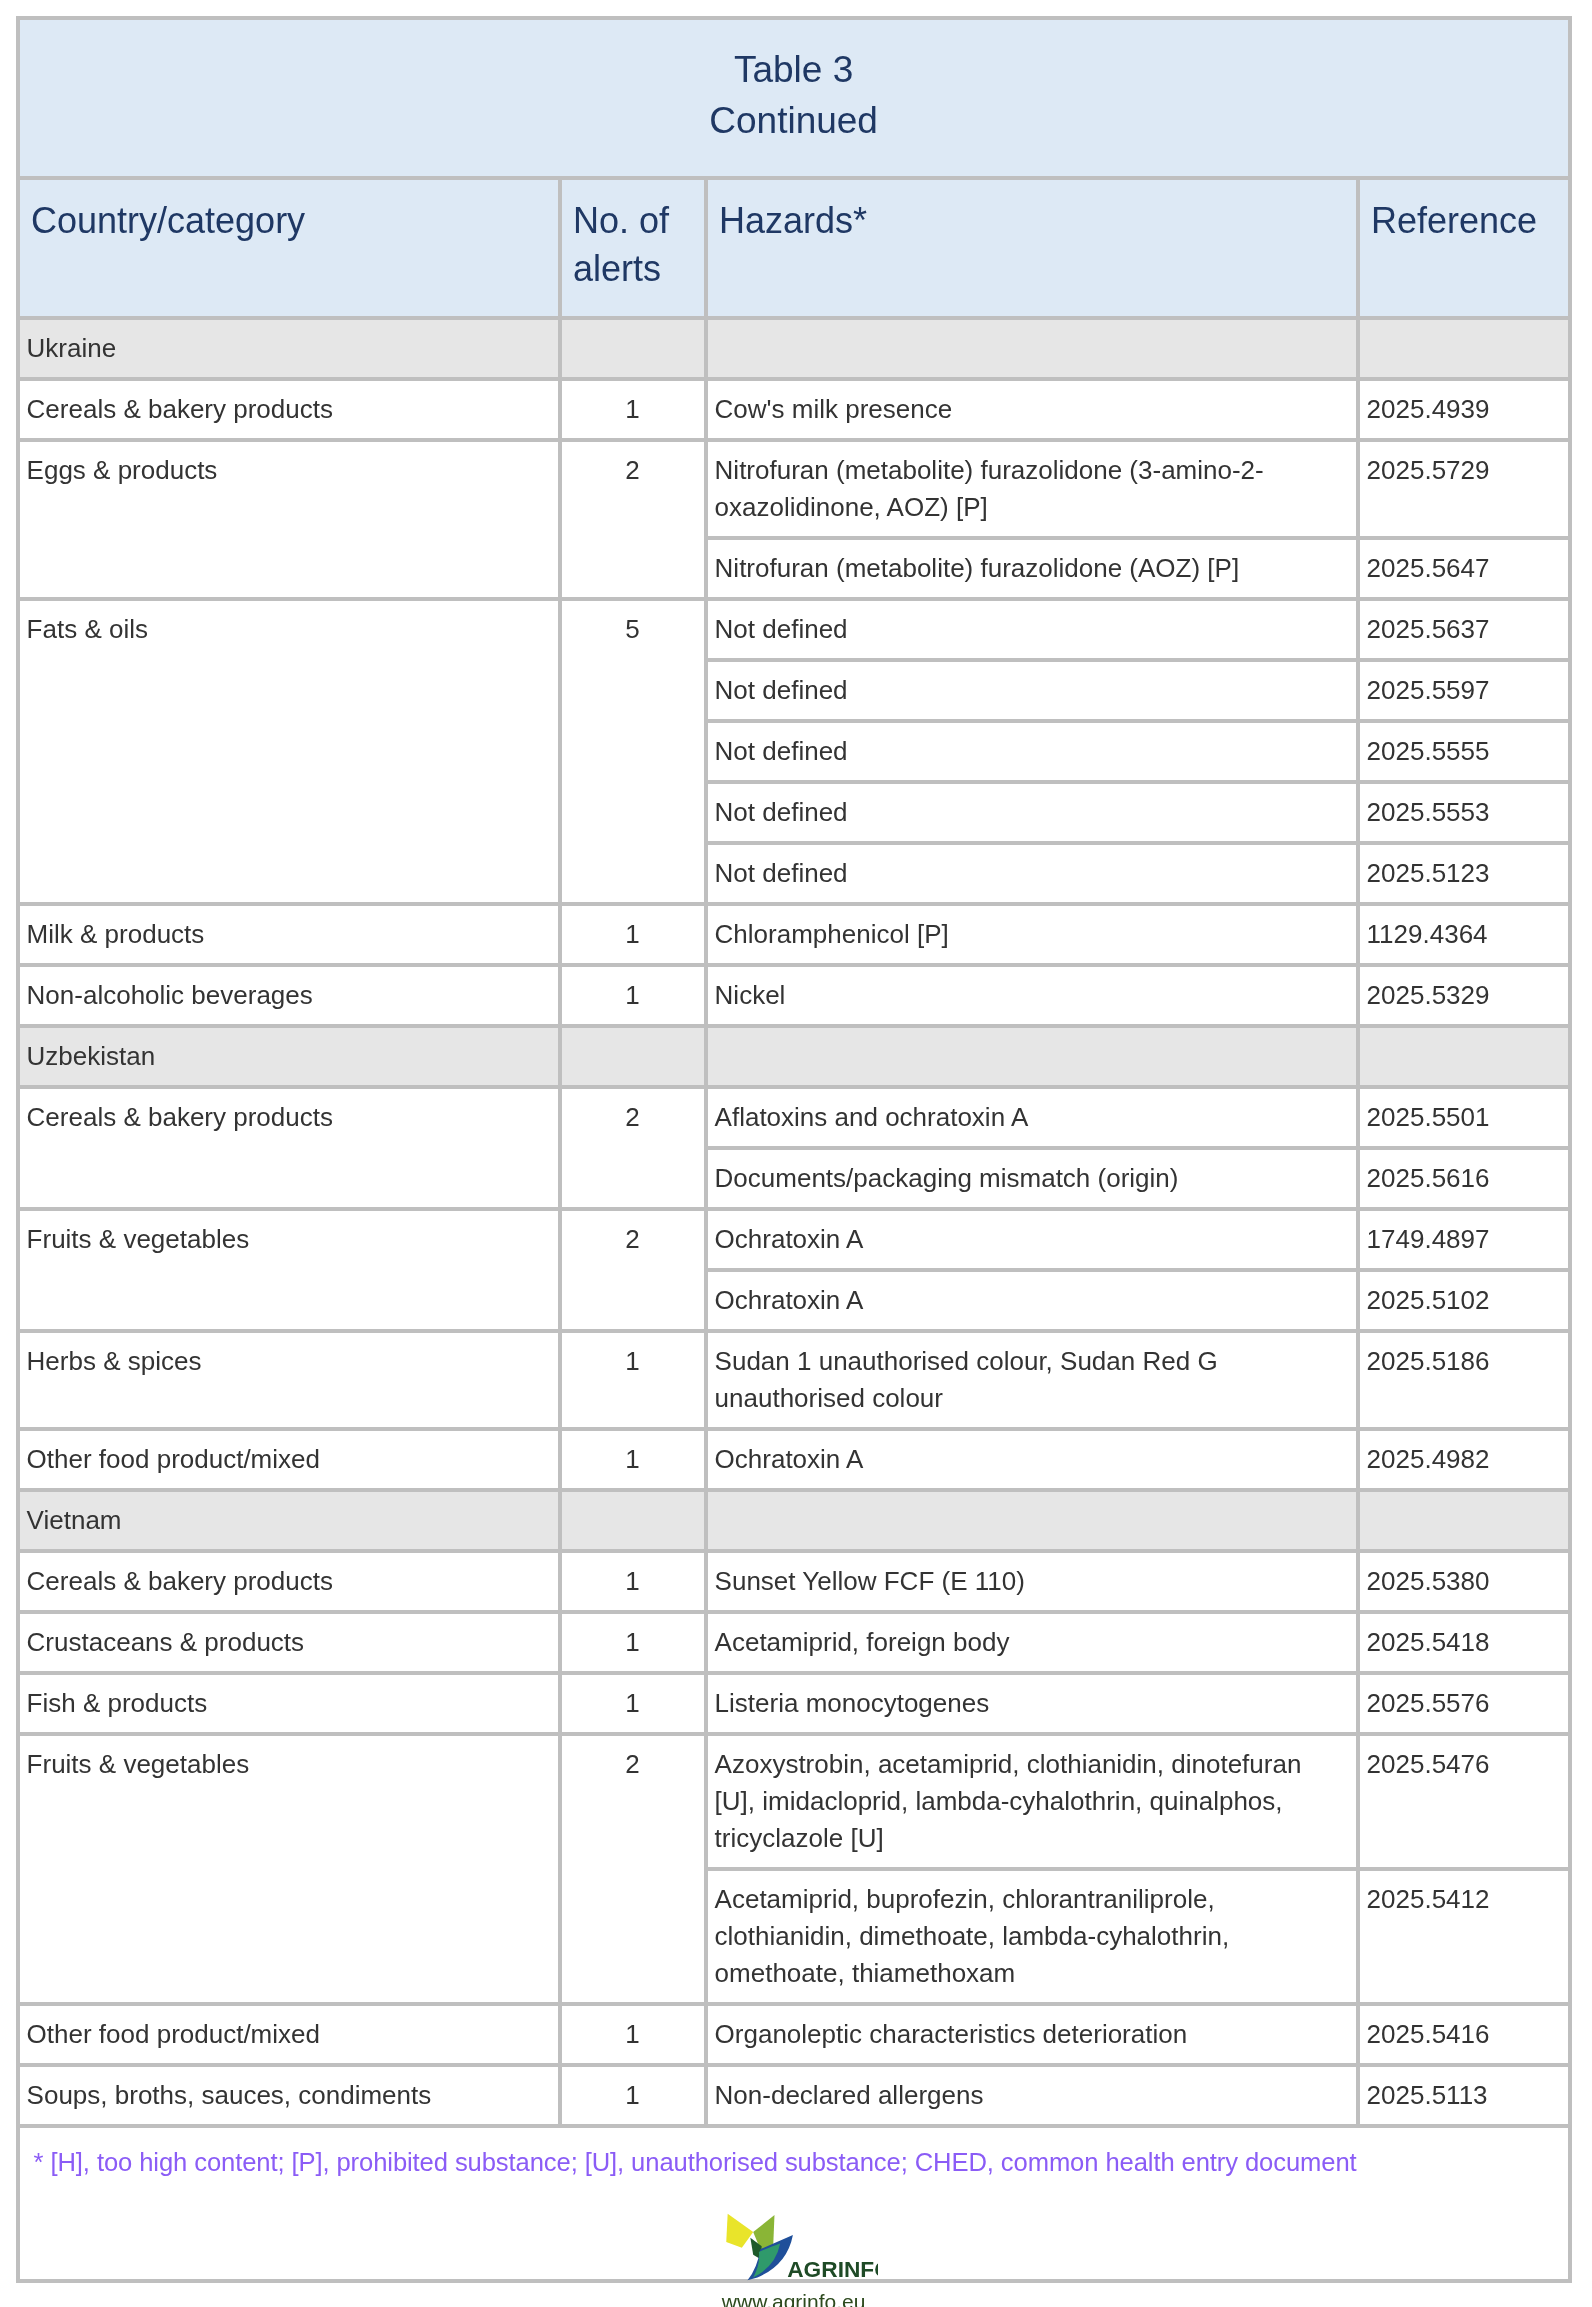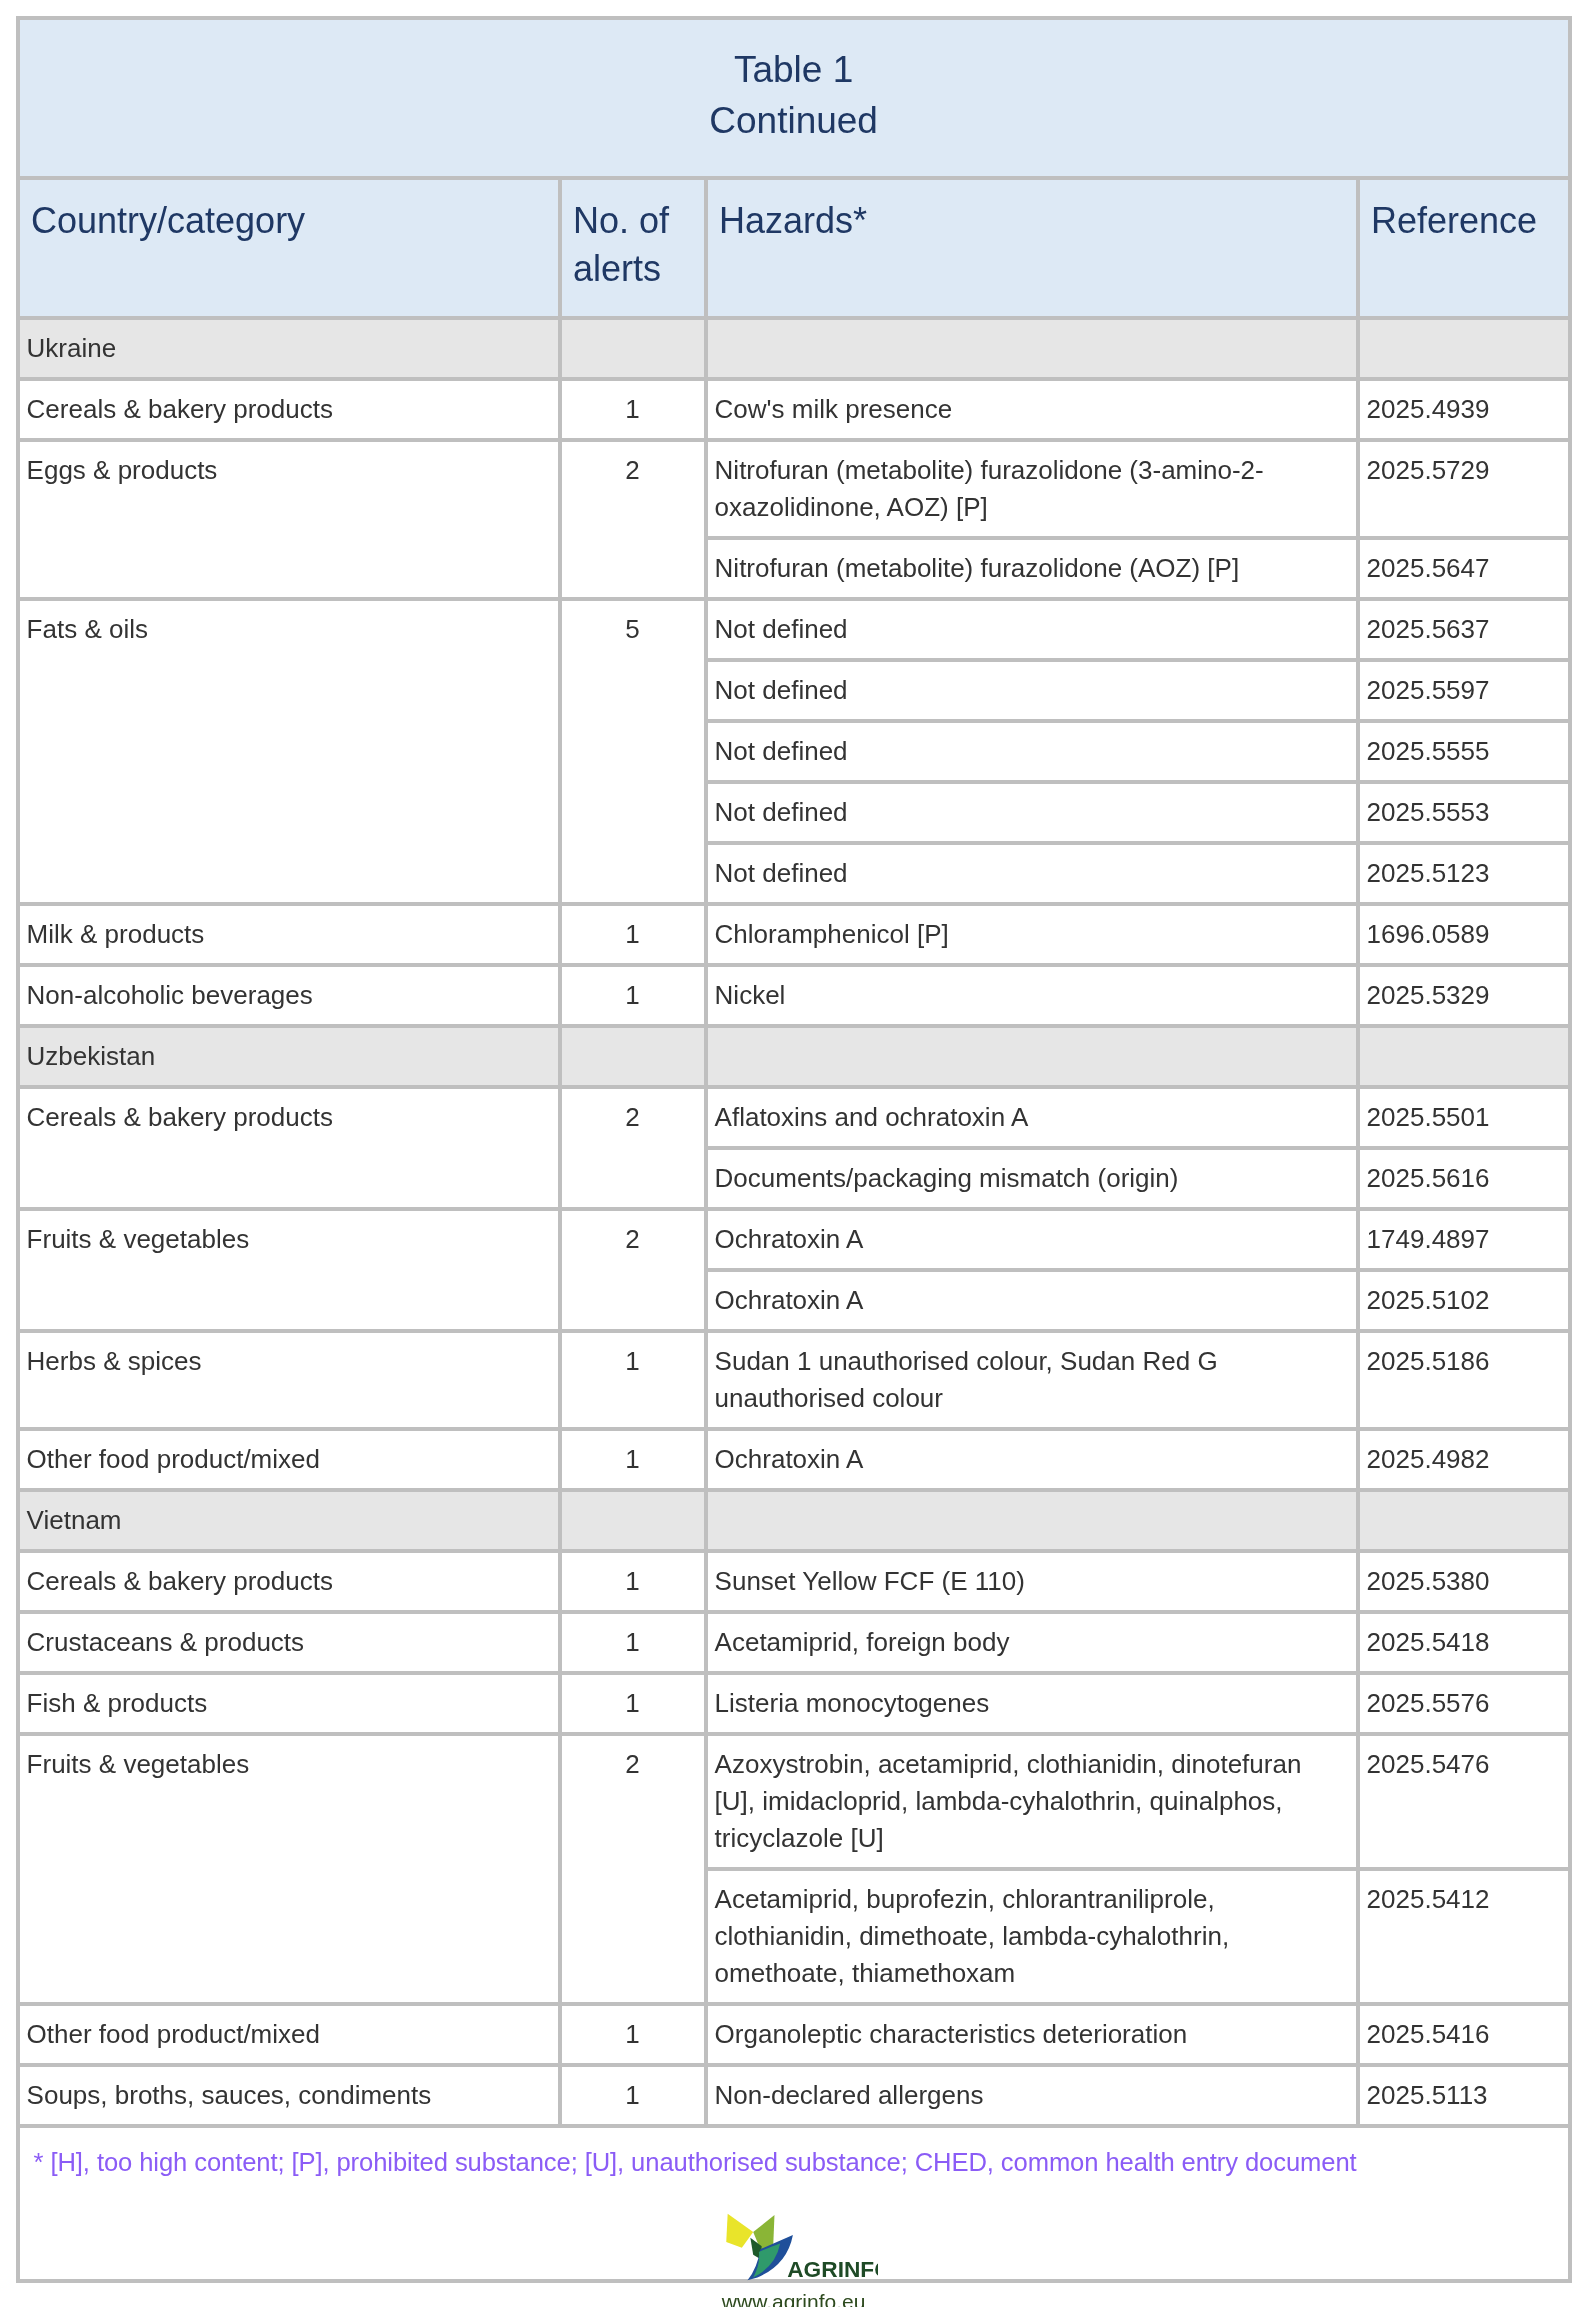--- a/index.html
+++ b/index.html
@@ -46,21 +46,21 @@
   }
   .logo { position: absolute; left: 702px; top: 80px; width: 156px; height: 78px; }
   .url { position: absolute; left: 0; right: 0; top: 162px; text-align: center;
          color: #2d4a1e; font-size: 21px; }
 </style>
 </head>
 <body>
 
 <div class="frame">
   <div class="title-block">
-    <div>Table 1</div>
+    <div>Table 3</div>
     <div>Continued</div>
   </div>
 
   <table class="data">
     <colgroup>
         <col class="c1">
         <col class="c2">
         <col class="c3">
         <col class="c4">
       </colgroup>
@@ -114,21 +114,21 @@
           <td class="ref">2025.5553</td>
         </tr>
         <tr>
           <td>Not defined</td>
           <td class="ref">2025.5123</td>
         </tr>
         <tr>
           <td rowspan="1">Milk &amp; products</td>
           <td rowspan="1" class="num">1</td>
           <td>Chloramphenicol [P]</td>
-          <td class="ref">1696.0589</td>
+          <td class="ref">1129.4364</td>
         </tr>
         <tr>
           <td rowspan="1">Non-alcoholic beverages</td>
           <td rowspan="1" class="num">1</td>
           <td>Nickel</td>
           <td class="ref">2025.5329</td>
         </tr>
         <tr class="country">
           <td>Uzbekistan</td>
           <td></td>

